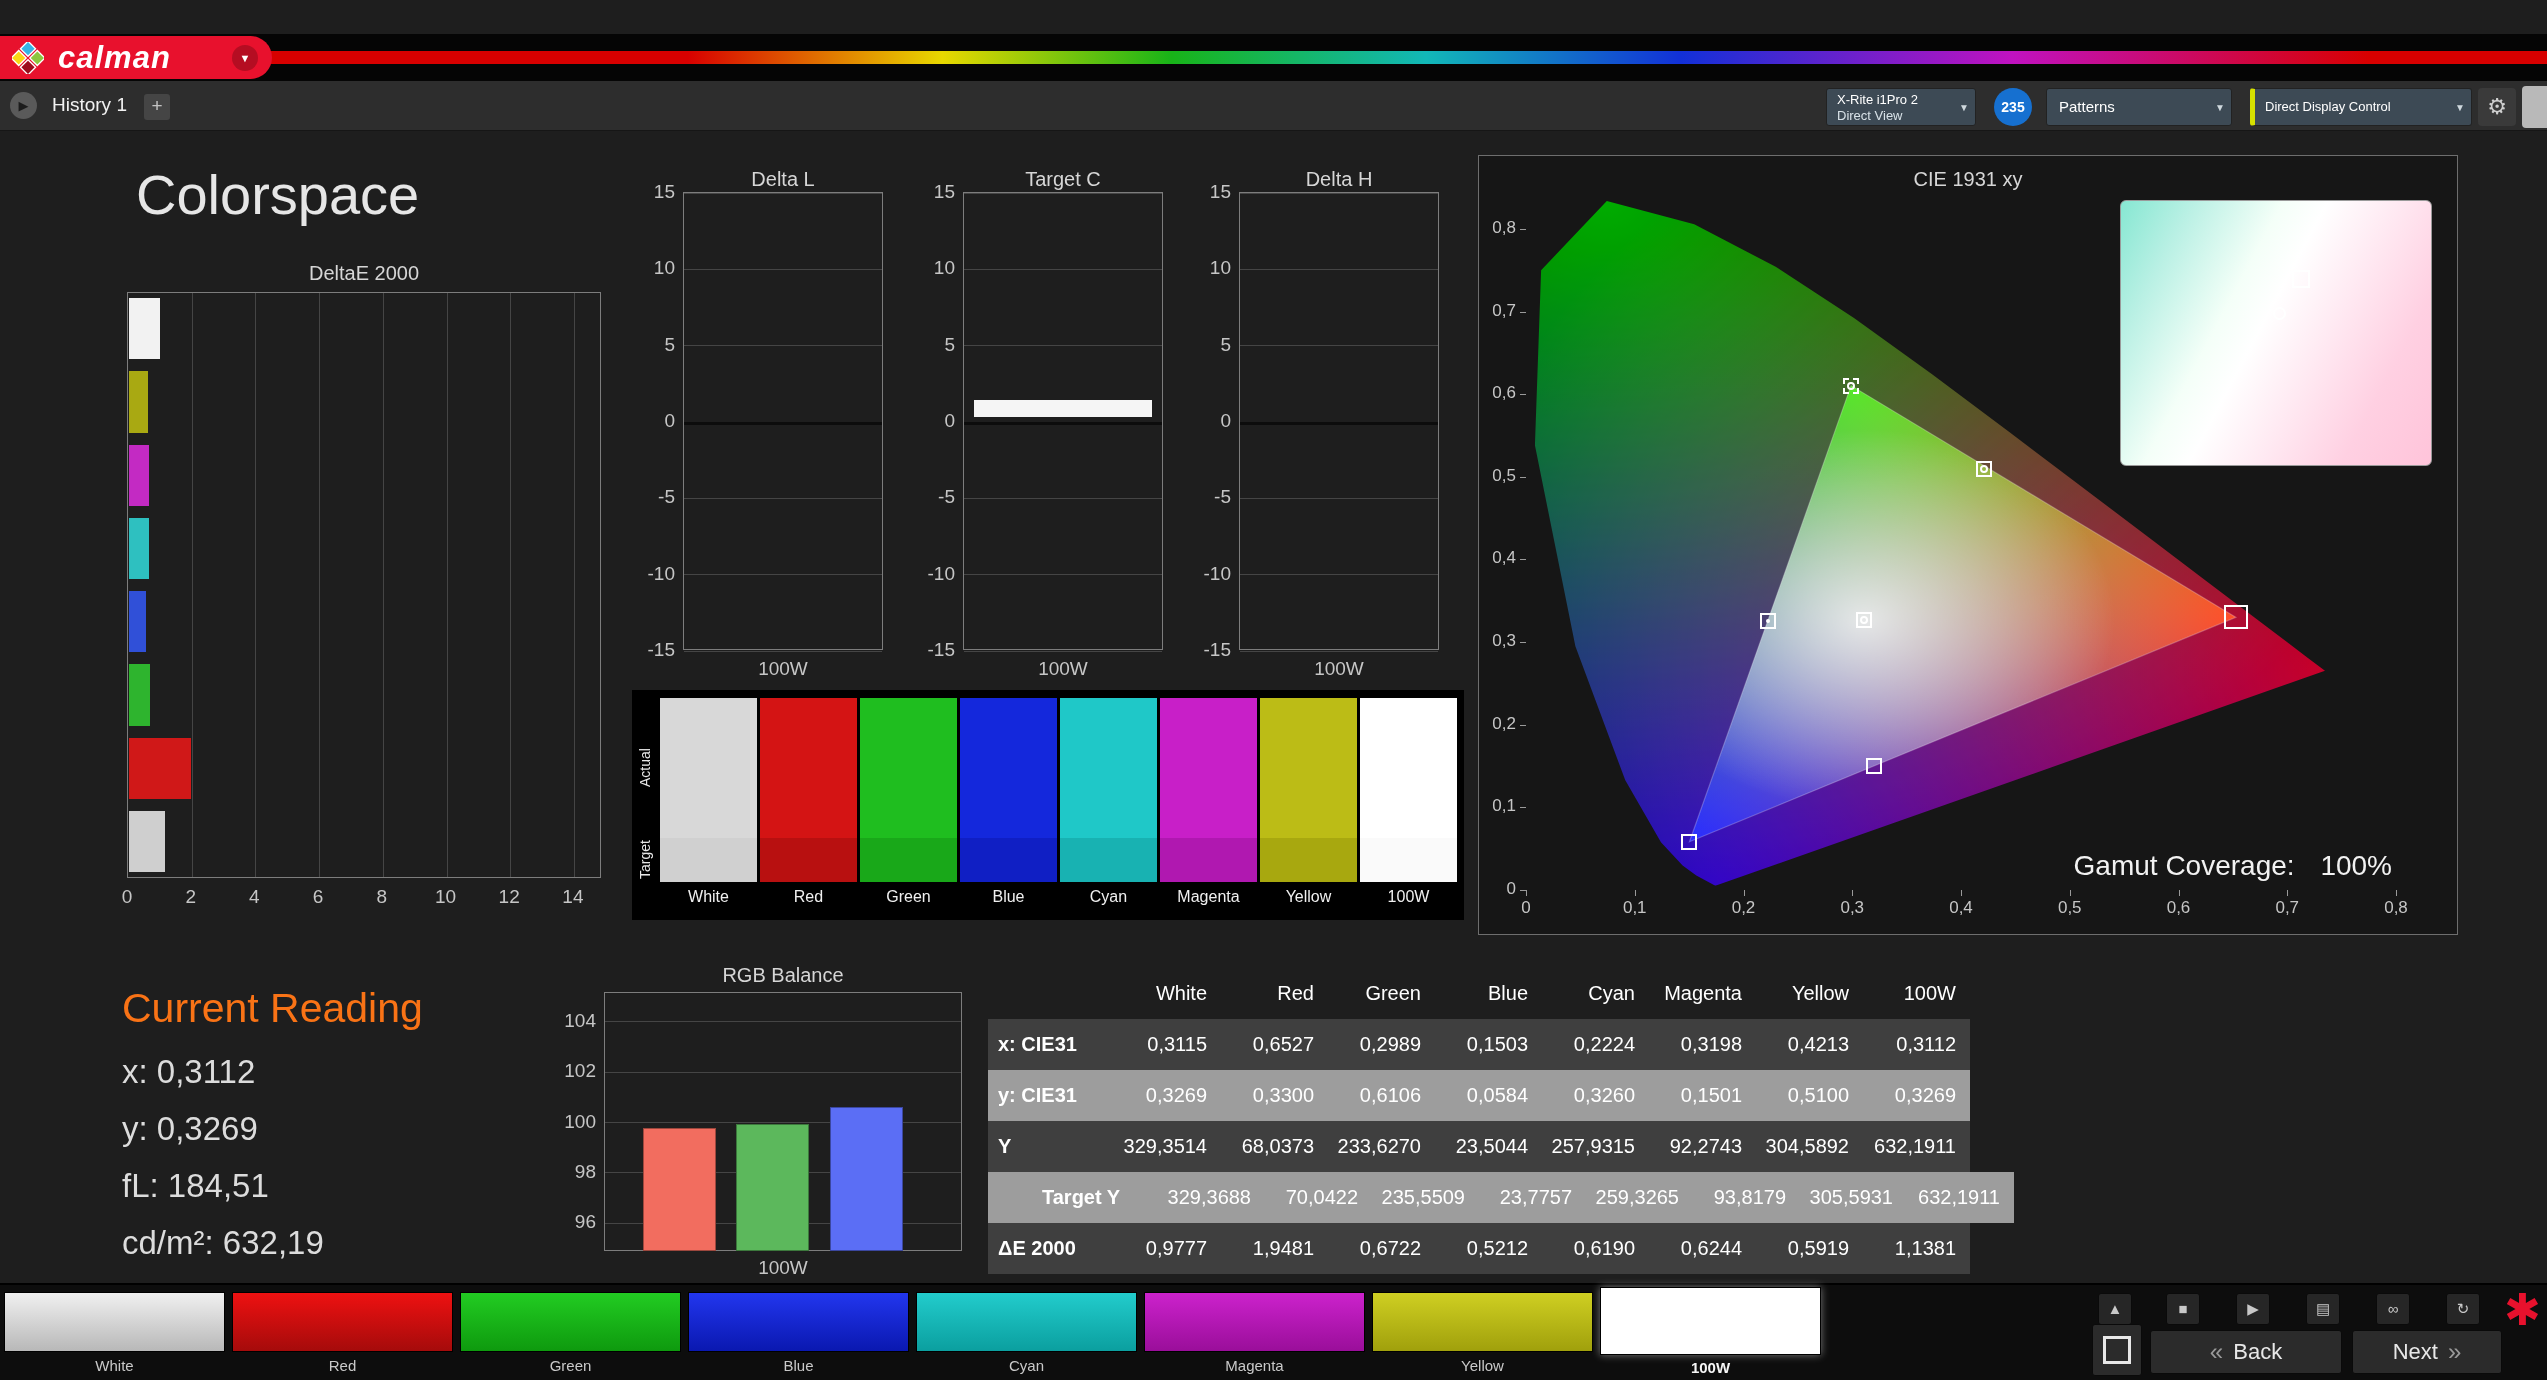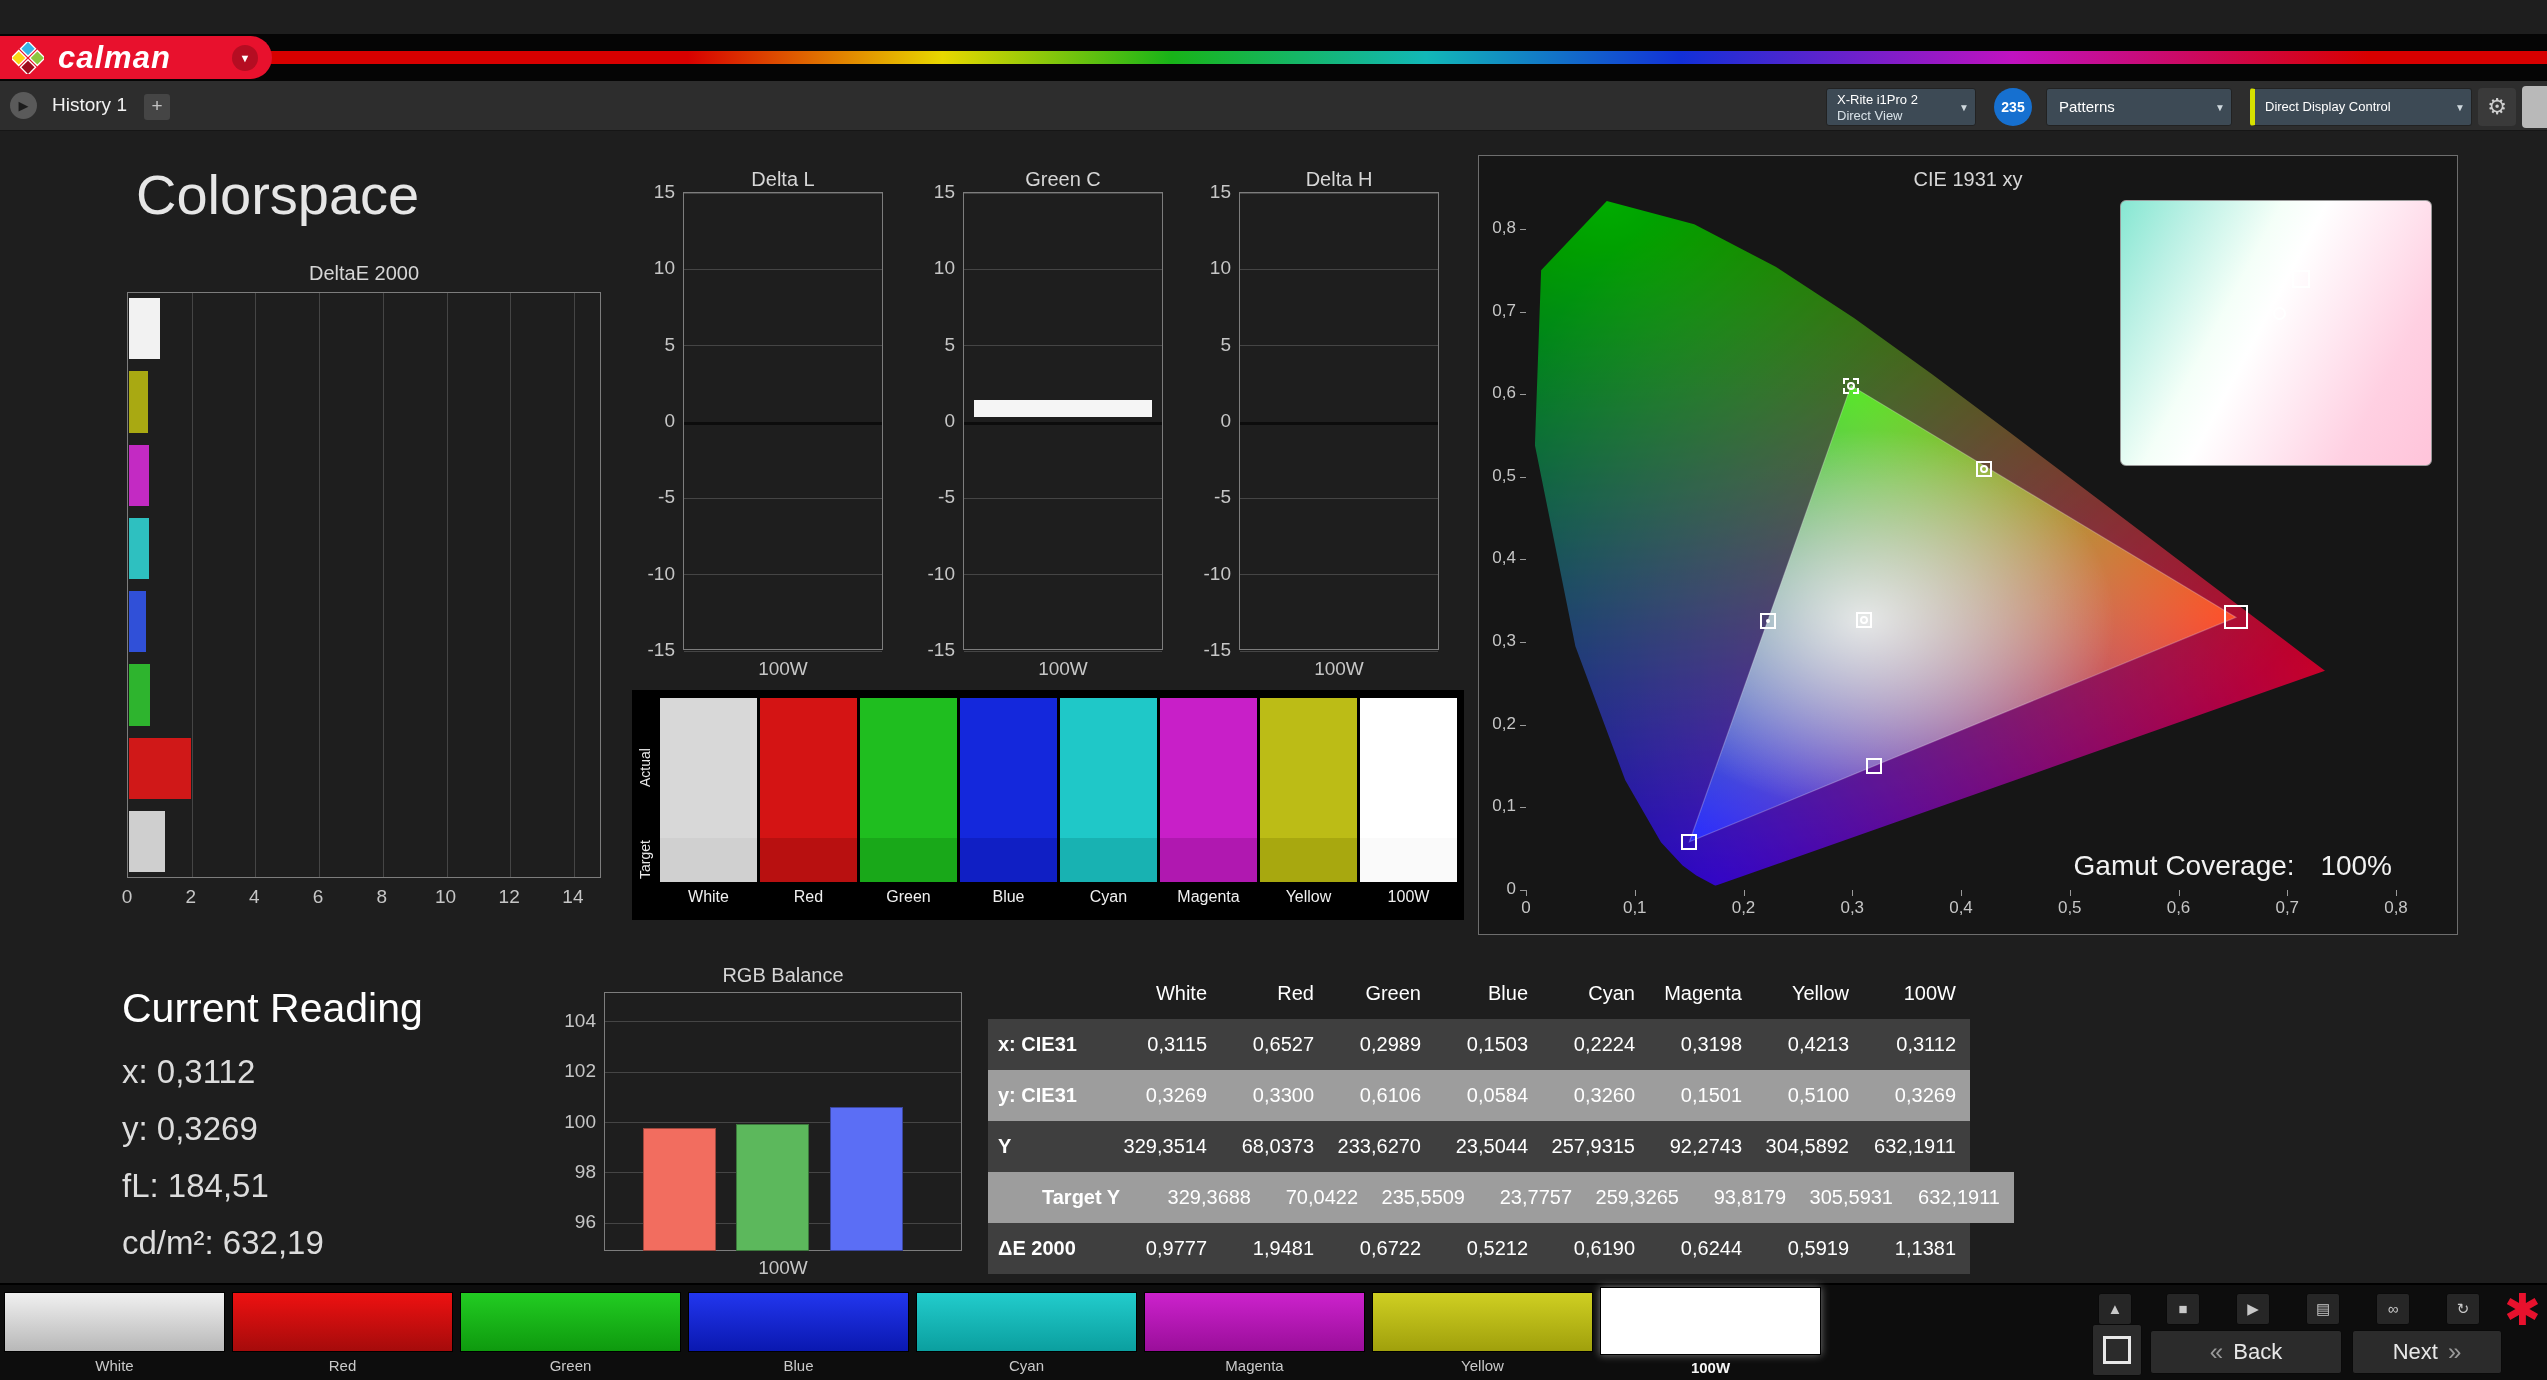--- a/index.html
+++ b/index.html
@@ -52,21 +52,21 @@
   #swatch-grid{position:absolute;left:632px;top:690px;width:832px;height:230px;background:#000;}
   .rot-label{position:absolute;color:#e8e8e8;font-size:14px;writing-mode:vertical-rl;transform:rotate(180deg);
      text-align:center;left:3px;width:20px;}
   
   #cie-panel{position:absolute;left:1478px;top:155px;width:980px;height:780px;background:#161616;border:1px solid #6e6e6e;box-sizing:border-box;}
   #cie-inset{position:absolute;left:2120px;top:200px;width:312px;height:266px;border:1px solid #9a9a9a;border-radius:6px;box-sizing:border-box;
      background:linear-gradient(118deg,#86e7d2 0%,#b9f0e4 16%,#f4fff8 36%,#ffffff 46%,#ffe9f2 62%,#ffd0e2 80%,#ffc4da 100%);}
   #gamut-line{position:absolute;left:2000px;top:850px;width:392px;text-align:right;font-size:28px;color:#f2f2f2;}
   .cie-marker{position:absolute;box-sizing:border-box;}
   
-  #cr-heading{position:absolute;left:122px;top:985px;font-size:41px;color:#ffffff;}
+  #cr-heading{position:absolute;left:122px;top:985px;font-size:41px;color:#f97316;}
   .cr-line{position:absolute;left:122px;font-size:33px;color:#dcdcdc;}
   
   #meas-table{position:absolute;left:988px;top:967px;width:982px;}
   .trow{position:absolute;left:0;width:982px;display:flex;}
   .tcell{box-sizing:border-box;font-size:20px;color:#fff;display:flex;align-items:center;justify-content:flex-end;padding-right:14px;}
   .tcell.lbl{justify-content:flex-start;padding-left:10px;font-weight:700;}
   
   #pattern-bar{position:absolute;left:0;top:1283px;width:2547px;height:97px;background:#0d0d0d;border-top:2px solid #000;}
   .pat-btn{position:absolute;top:0;height:97px;}
   .pat-block{position:absolute;left:0;width:221px;border:1px solid #000;box-sizing:border-box;}
@@ -149,21 +149,21 @@
   <div class="a chart-title" style="left:683px;top:168px;width:200px">Delta L</div>
   <div id="delta-l-plot" class="a plot" style="left:683px;top:192px;width:200px;height:458px">
       <div class="gridh" style="top: -0.5px; height: 1px; background: rgb(69, 69, 69);"></div>
       <div class="gridh" style="top: 75.8333px; height: 1px; background: rgb(69, 69, 69);"></div>
       <div class="gridh" style="top: 152.167px; height: 1px; background: rgb(69, 69, 69);"></div>
       <div class="gridh" style="top: 228.5px; height: 3px; background: rgb(12, 12, 12);"></div>
       <div class="gridh" style="top: 304.833px; height: 1px; background: rgb(69, 69, 69);"></div>
       <div class="gridh" style="top: 381.167px; height: 1px; background: rgb(69, 69, 69);"></div>
       <div class="gridh" style="top: 457.5px; height: 1px; background: rgb(69, 69, 69);"></div>
     </div>
-  <div class="a chart-title" style="left:963px;top:168px;width:200px">Green C</div>
+  <div class="a chart-title" style="left:963px;top:168px;width:200px">Target C</div>
   <div id="delta-c-plot" class="a plot" style="left:963px;top:192px;width:200px;height:458px">
       <div class="gridh" style="top: -0.5px; height: 1px; background: rgb(69, 69, 69);"></div>
       <div class="gridh" style="top: 75.8333px; height: 1px; background: rgb(69, 69, 69);"></div>
       <div class="gridh" style="top: 152.167px; height: 1px; background: rgb(69, 69, 69);"></div>
       <div class="gridh" style="top: 228.5px; height: 3px; background: rgb(12, 12, 12);"></div>
       <div class="gridh" style="top: 304.833px; height: 1px; background: rgb(69, 69, 69);"></div>
       <div class="gridh" style="top: 381.167px; height: 1px; background: rgb(69, 69, 69);"></div>
       <div class="gridh" style="top: 457.5px; height: 1px; background: rgb(69, 69, 69);"></div>
       <div style="position: absolute; left: 10px; width: 178px; top: 206.863px; height: 16.7933px; background: rgb(245, 245, 245);"></div>
     </div>

